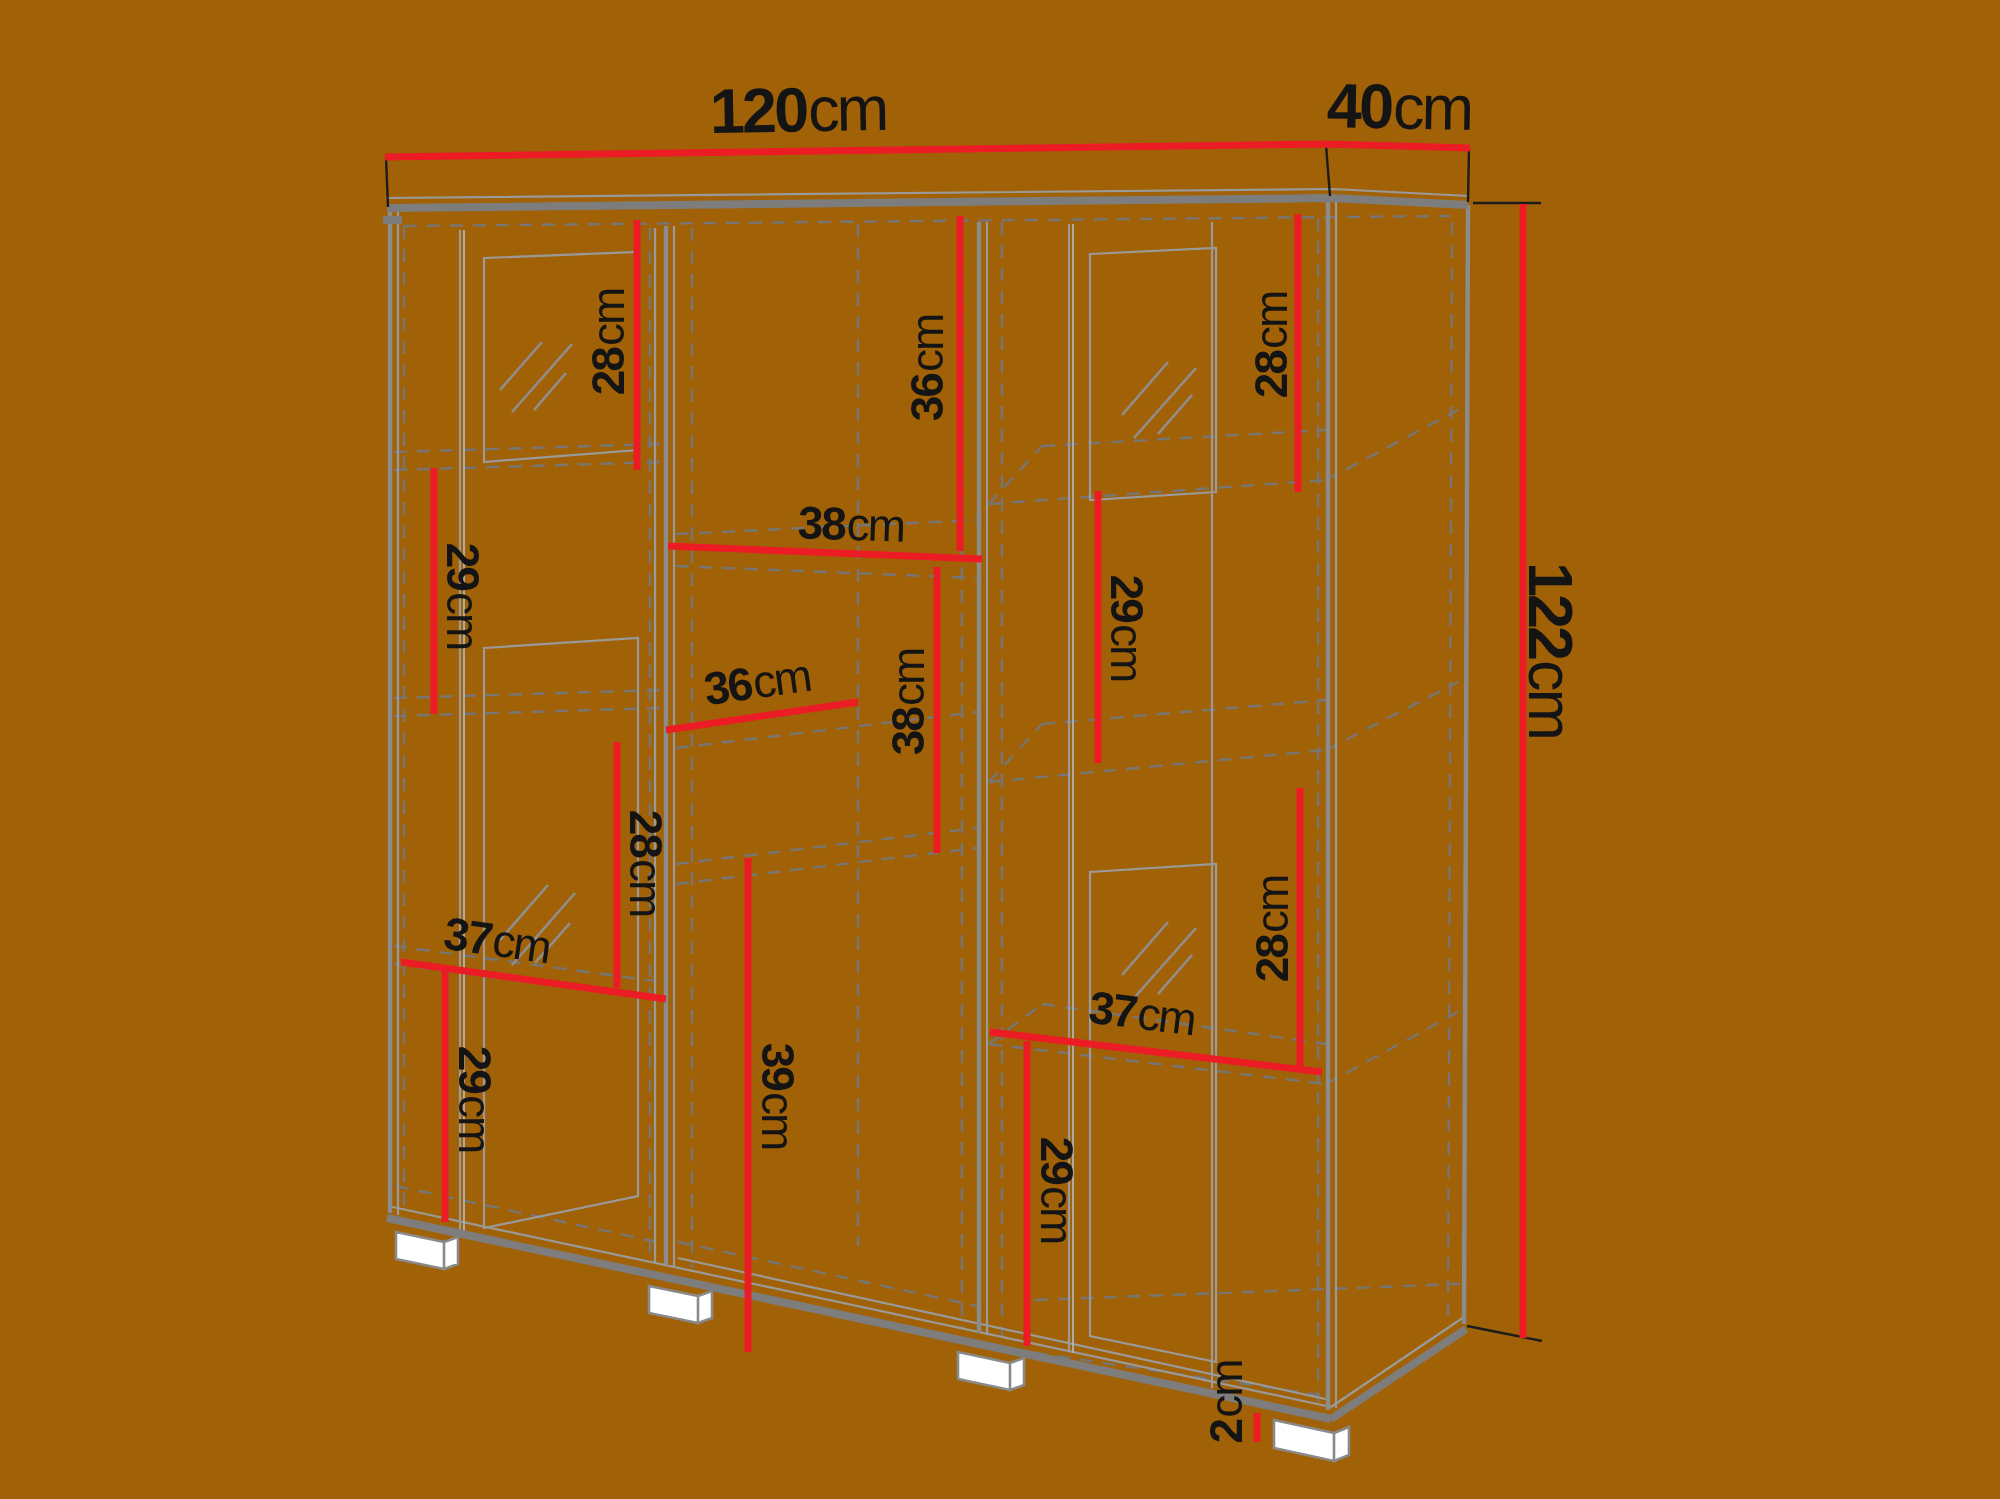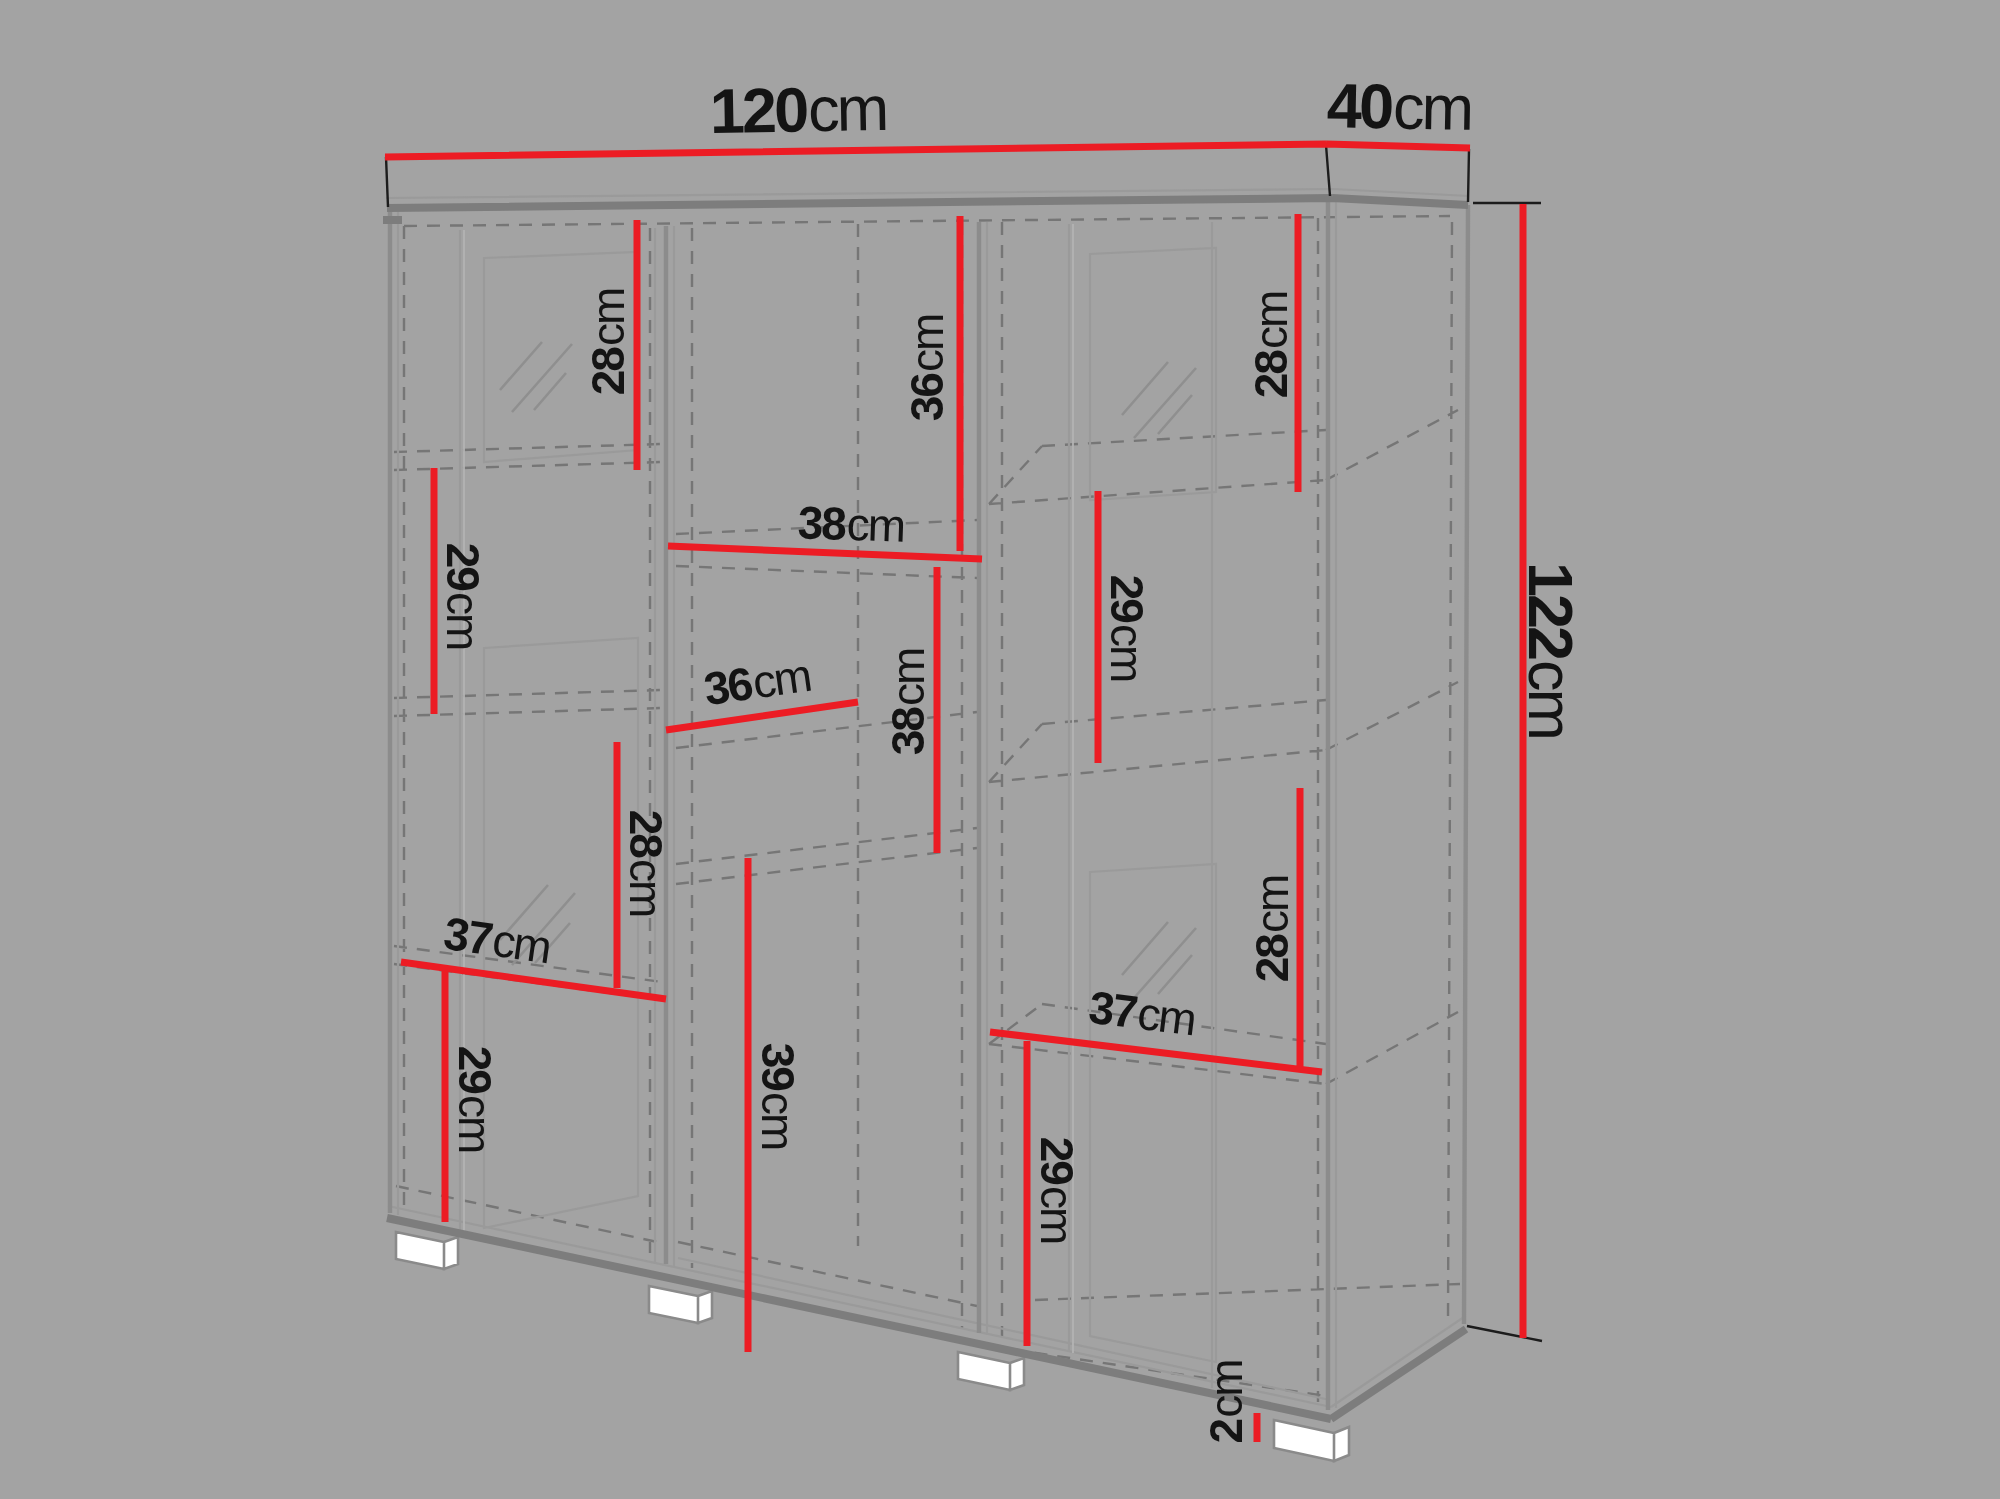--- a/index.html
+++ b/index.html
@@ -1,16 +1,16 @@
 <!DOCTYPE html>
 <html style="--red: #ec1c24; --gray: #7d7d7d; --dash: #767676; --ink: #141414;"><head>
 <meta charset="utf-8">
 <style>
   html,body{margin:0;padding:0;background:#ffffff;}
-  #stage{position:relative;width:2000px;height:1499px;background:#a3a3a3;overflow:hidden;
+  #stage{position:relative;width:2000px;height:1499px;background:#a16207;overflow:hidden;
          font-family:"Liberation Sans", sans-serif;}
   #lineart{position:absolute;left:0;top:0;width:100%;height:100%;}
   .g1{stroke:#9a9a9a;stroke-width:2.2;fill:none;}
   .g1b{stroke:#b3b3b3;stroke-width:1.8;fill:none;}
   .g2{stroke:var(--gray,#7d7d7d);stroke-width:8;fill:none;}
   .gs{stroke:#8c8c8c;stroke-width:4.4;fill:none;}
   .gd{stroke:var(--dash,#767676);stroke-width:2.4;fill:none;stroke-dasharray:13 10;}
   .blk{stroke:#1c1c1c;stroke-width:2.4;fill:none;}
   .red{stroke:var(--red,#ec1c24);stroke-width:7;fill:none;}
   .shine{stroke:#8f8f8f;stroke-width:2.6;fill:none;}

